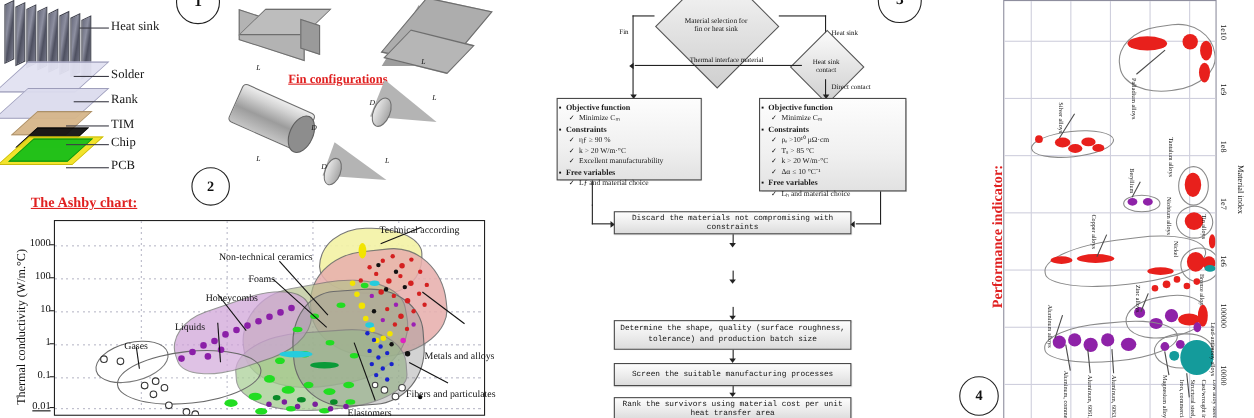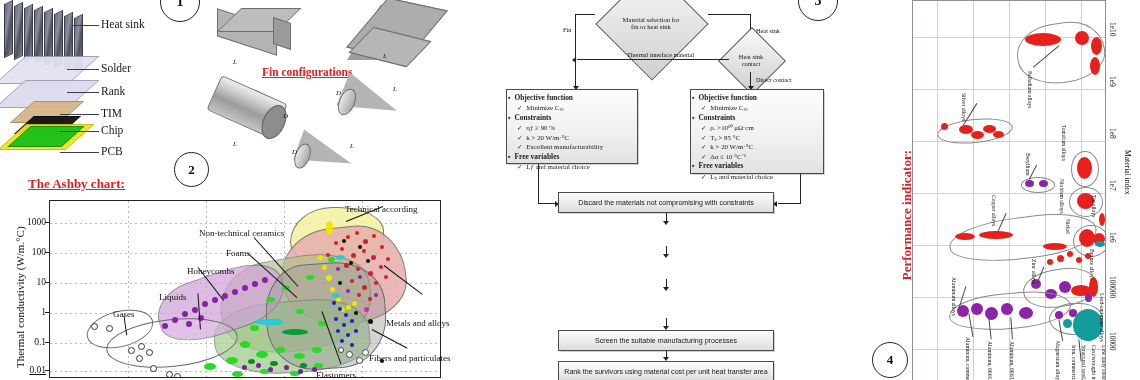--- a/index.html
+++ b/index.html
@@ -45,21 +45,21 @@
   .blob{position:absolute;border:.8px solid #6b6b6b;}
   .calloutline{position:absolute;background:#111;height:.9px;transform-origin:0 50%;}
   .cl{position:absolute;font-size:9px;font-family:"Liberation Serif",serif;color:#111;white-space:nowrap;}
 
   
   .flow{left:460px;top:0px;width:440px;height:380px;}
   .fbox{position:absolute;border:1px solid #4a4a4a;
         background:linear-gradient(to bottom,#fdfdfd 0%,#ececec 55%,#dcdcdc 100%);
         box-shadow:.6px .6px 1px rgba(0,0,0,.18);
         display:flex;align-items:center;justify-content:center;text-align:center;
-        font-family:Liberation Sans, sans-serif;color:#151515;padding:1px 4px;box-sizing:border-box;}
+        font-family:Liberation Mono, monospace;color:#151515;padding:1px 4px;box-sizing:border-box;}
   .fdia{position:absolute;display:flex;align-items:center;justify-content:center;}
   .fdia > .dshape{position:absolute;left:0;top:0;width:100%;height:100%;
         background:linear-gradient(135deg,#fbfbfb 0%,#e4e4e4 50%,#cfcfcf 100%);
         border:1px solid #555;transform:rotate(45deg);}
   .fdia > .dtext{position:relative;z-index:2;text-align:center;line-height:1.12;
         font-family:"Liberation Serif",serif;color:#141414;}
   .listbox{position:absolute;border:1px solid #4a4a4a;
         background:linear-gradient(to bottom,#fdfdfd 0%,#f0f0f0 60%,#e2e2e2 100%);
         box-shadow:.6px .6px 1px rgba(0,0,0,.18);box-sizing:border-box;padding:3px 4px 2px 1px;}
   .l1{font-weight:700;font-size:7.4px;line-height:1.35;margin:0;white-space:nowrap;}
@@ -467,20 +467,21 @@
     <div class="fbox" style="left:98px;top:192px;width:216px;height:21px;font-size:7.1px;">Discard the materials not compromising with constraints</div>
     <div class="arrow" style="left:205.5px;top:213px;width:1.1px;height:10px;"></div>
     <div class="ahead down" style="left:203px;top:221px;"></div>
 
     <div class="arrow" style="left:205.5px;top:246px;width:1.1px;height:10px;"></div>
     <div class="ahead down" style="left:203px;top:254px;"></div>
 
     <div class="arrow" style="left:205.5px;top:279px;width:1.1px;height:10px;"></div>
     <div class="ahead down" style="left:203px;top:287px;"></div>
 
+    <div class="fbox" style="left:98px;top:291px;width:216px;height:27px;font-size:7.1px;line-height:1.28;">Determine the shape, quality (surface roughness, tolerance) and production batch size</div>
     <div class="arrow" style="left:205.5px;top:318px;width:1.1px;height:10px;"></div>
     <div class="ahead down" style="left:203px;top:326px;"></div>
 
     <div class="fbox" style="left:98px;top:330px;width:216px;height:21px;font-size:7.1px;">Screen the suitable manufacturing processes</div>
     <div class="arrow" style="left:205.5px;top:351px;width:1.1px;height:8px;"></div>
     <div class="ahead down" style="left:203px;top:357px;"></div>
 
     <div class="fbox" style="left:98px;top:361px;width:216px;height:21px;font-size:7.1px;">Rank the survivors using material cost per unit heat transfer area</div>
   </div>
 

